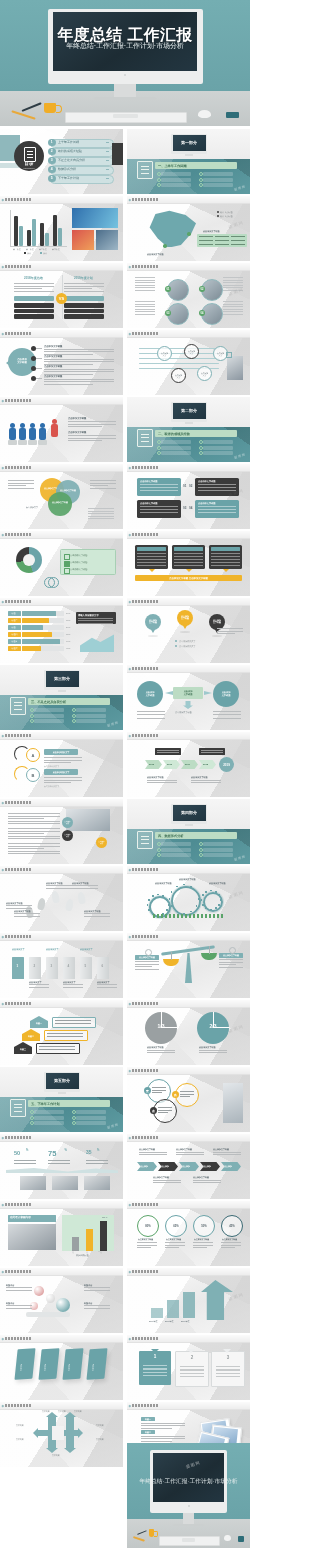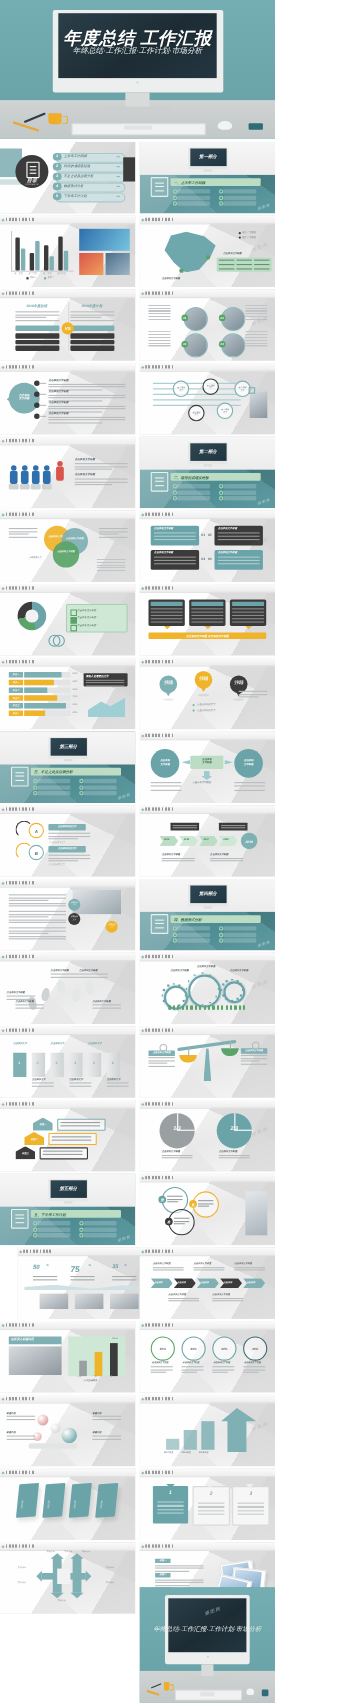--- a/index.html
+++ b/index.html
@@ -1,18 +1,18 @@
 <!DOCTYPE html>
 <html><head>
 <meta charset="utf-8">
 <title>PPT Template Preview</title>
 <style>
   html,body{margin:0;padding:0;background:#ffffff;}
   body{width:250px;font-family:"Liberation Sans","DejaVu Sans",sans-serif;}
-  #sheet{width:250px;position:relative;background:#fff;font-style:italic;}
+  #sheet{width:250px;position:relative;background:#fff;}
 
   
   .slide{position:relative;overflow:hidden;background:#f2f2f2;}
   .poly{position:absolute;inset:0;
     background:
       linear-gradient(122deg, rgba(255,255,255,.95) 0 42%, rgba(0,0,0,0) 42%),
       linear-gradient(205deg, rgba(214,214,214,.75) 0 30%, rgba(0,0,0,0) 30%),
       linear-gradient(47deg, rgba(232,232,232,.9) 0 38%, rgba(0,0,0,0) 38%),
       linear-gradient(300deg, rgba(200,200,200,.5) 0 25%, rgba(0,0,0,0) 25%),
       linear-gradient(160deg,#fbfbfb 0%,#e9e9e9 55%,#f6f6f6 100%);
@@ -1091,21 +1091,21 @@
       <div class="rnd" style="position: absolute; left: 26px; top: 32px; width: 22px; height: 22px; border: 1.6px solid rgb(59, 59, 59); background: rgba(255, 255, 255, 0.55);">
         <div class="txtln" style="position: absolute; left: 4px; top: 7px; width: 14px; height: 1.1px; background: rgb(154, 160, 162);"></div>
         <div class="txtln" style="position: absolute; left: 4px; top: 9.6px; width: 14px; height: 1.1px; background: rgb(154, 160, 162);"></div>
         <div class="txtln" style="position: absolute; left: 4px; top: 12.2px; width: 9.8px; height: 1.1px; background: rgb(154, 160, 162);"></div>
       </div>
       <div class="rnd" style="position: absolute; left: 23px; top: 40px; width: 7px; height: 7px; background: rgb(59, 59, 59); display: flex; align-items: center; justify-content: center;">
         <div style="color: rgb(255, 255, 255); font-size: 2.8px; font-weight: bold;">叁</div>
       </div>
       <div style="position: absolute; left: 96px; top: 16px; width: 20px; height: 40px; background: linear-gradient(160deg, rgb(227, 231, 234), rgb(170, 180, 187));"></div>
     </div>
-    <div class="slide" style="position: absolute; left: 16px; top: 1134px; width: 123px; height: 65px;">
+    <div class="slide" style="position: absolute; left: 0px; top: 1134px; width: 123px; height: 65px;">
       <div class="poly"></div>
       <div class="hdr">
         <div class="dot"></div>
         <div class="tl" title="点击添加文字标题"></div>
       </div>
       <div style="position: absolute; left: 14px; top: 16px; font-size: 5.5px; color: rgb(106, 163, 168); white-space: pre; line-height: 1.15; font-weight: bold;">50</div>
       <div style="position: absolute; left: 26.1px; top: 16px; font-size: 2.6px; color: rgb(106, 163, 168); white-space: pre; line-height: 1.15; font-weight: bold;">%</div>
       <div class="txtln" style="position: absolute; left: 14px; top: 26px; width: 22px; height: 1.1px; background: rgb(164, 171, 173);"></div>
       <div class="txtln" style="position: absolute; left: 14px; top: 28.6px; width: 22px; height: 1.1px; background: rgb(164, 171, 173);"></div>
       <div style="position: absolute; left: 48px; top: 16px; font-size: 7.5px; color: rgb(106, 163, 168); white-space: pre; line-height: 1.15; font-weight: bold;">75</div>

